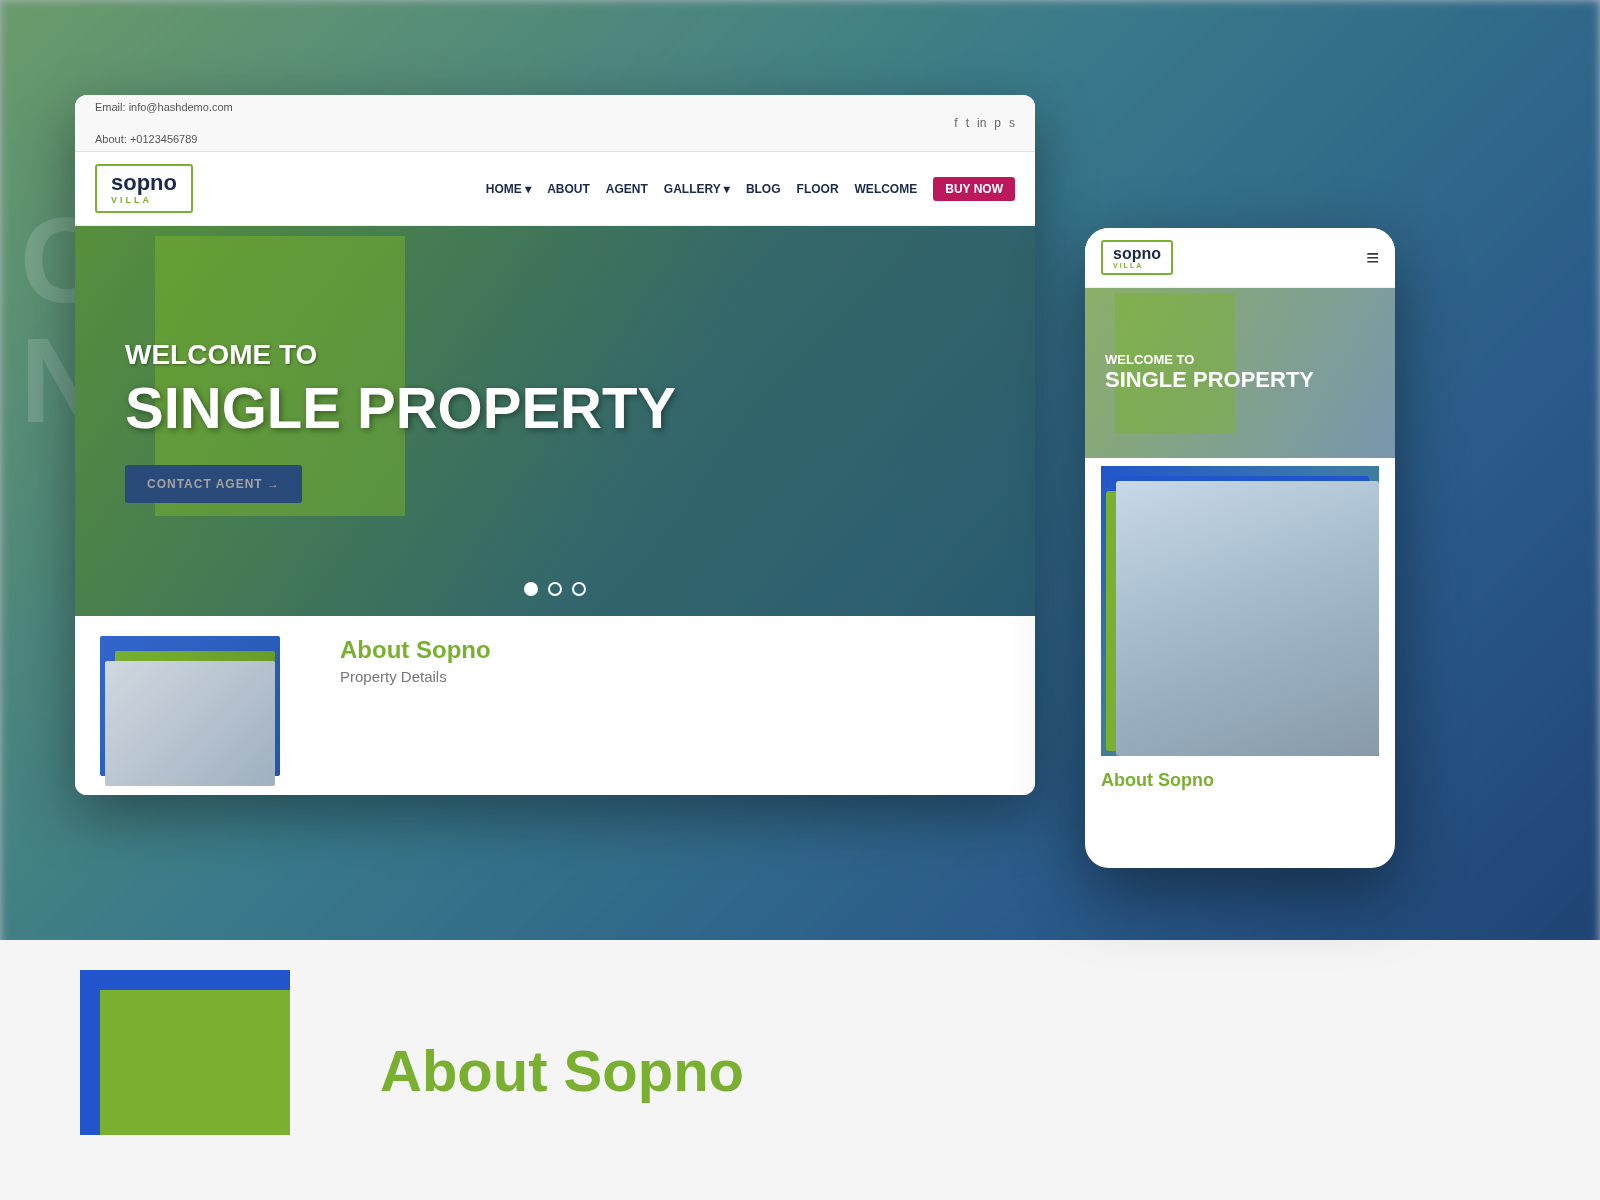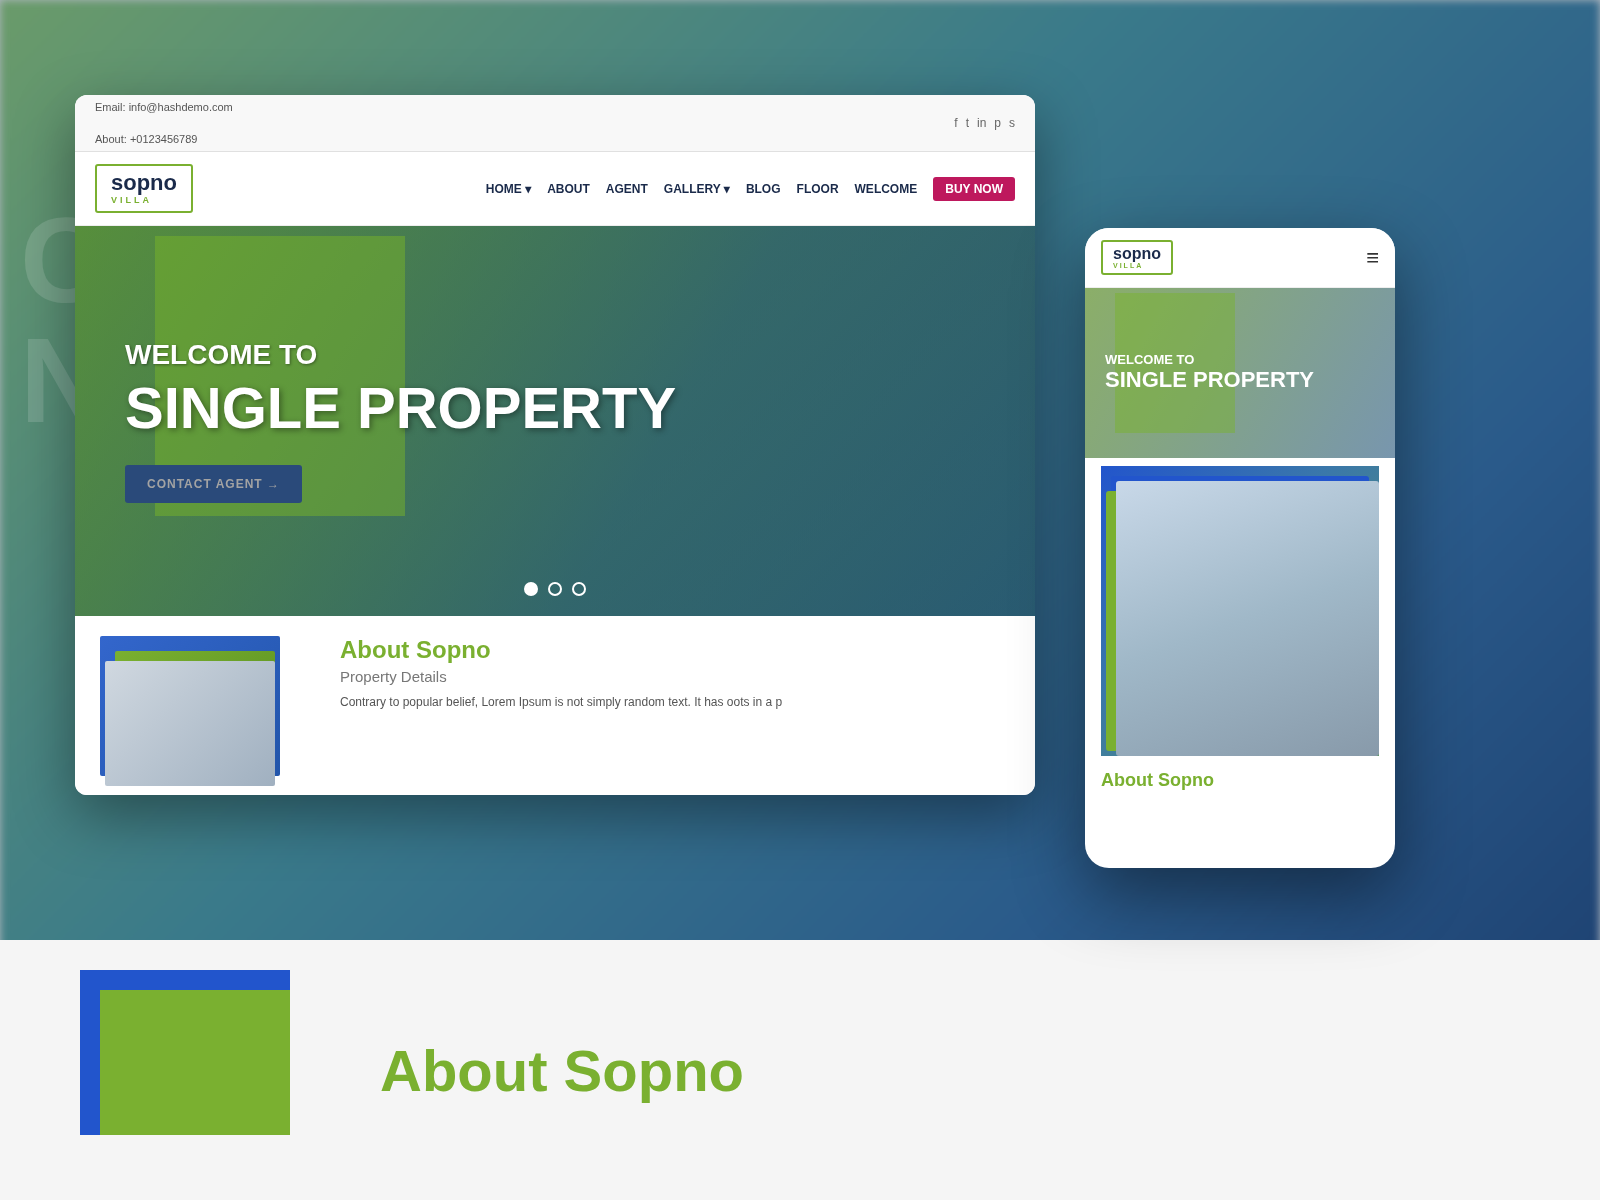--- a/index.html
+++ b/index.html
@@ -550,21 +550,20 @@
     <div class="about-image-box">
       <div class="about-img-outer"></div>
       <div class="about-img-inner"></div>
       <div class="about-img-photo"></div>
     </div>
     <div class="about-text">
       <div class="about-title">
         <span>About </span><span style="color:#7ab030">Sopno</span>
       </div>
       <div class="about-subtitle">Property Details</div>
-      <div class="about-desc">Contrary to popular belief, Lorem Ipsum is not simply random text. It has oots in a p</div>
     </div>
   </div>
 
 </div>
 
 <div class="mobile-mockup">
 
   <div class="mobile-nav">
     <div class="mobile-logo-box">
       <div class="mobile-logo-main">sopno</div>

